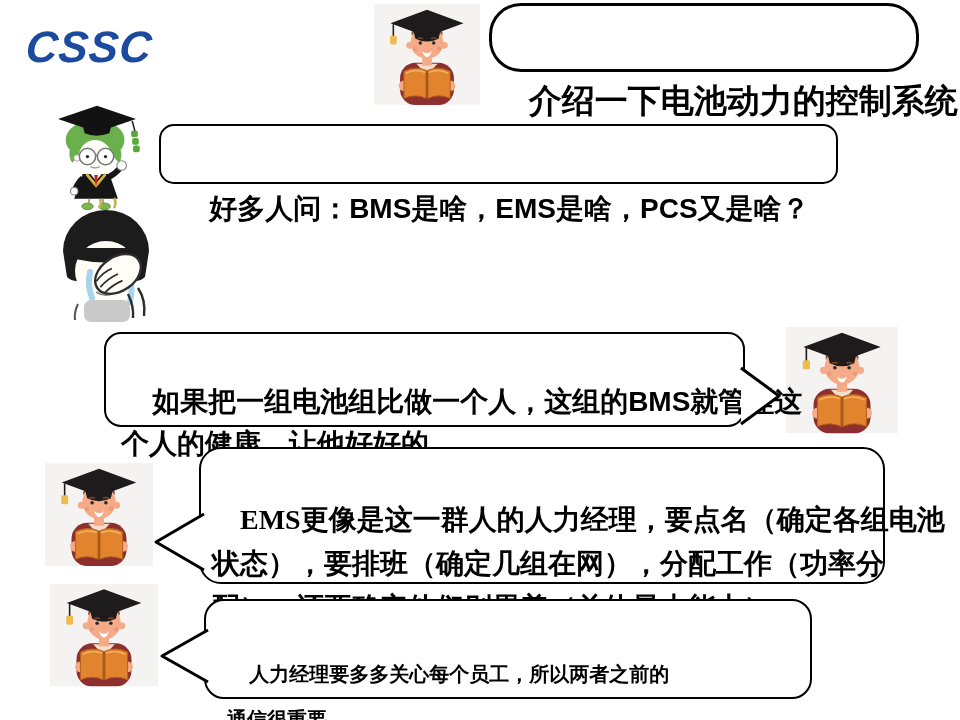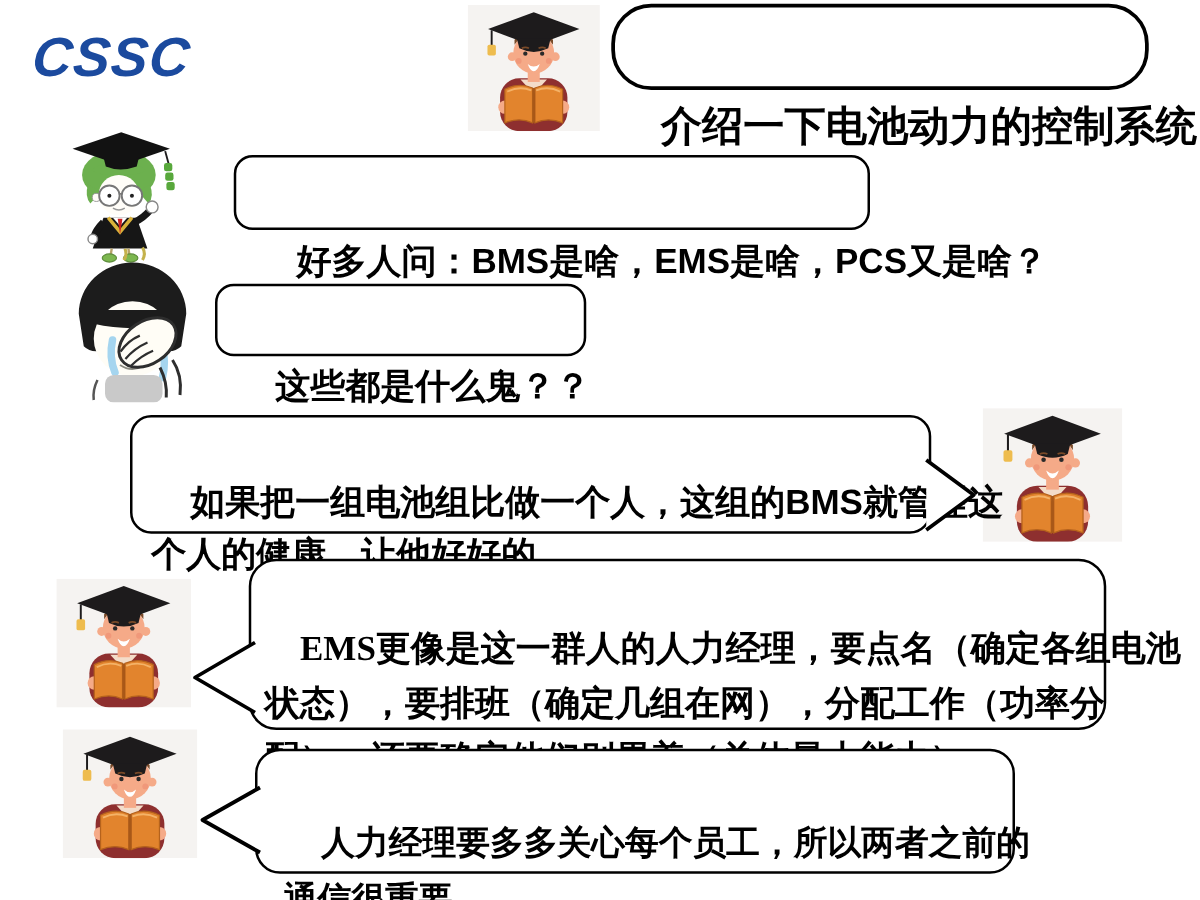--- a/index.html
+++ b/index.html
@@ -8,30 +8,30 @@
   .abs{position:absolute;}
   
   .cssc{left:26px;top:22px;font-size:44px;font-weight:900;font-style:italic;
         color:#1b4a9e;letter-spacing:1px;transform:skewX(-6deg);}
   .sestech{left:180px;top:6px;width:96px;height:94px;}
   
   .bubble{position:absolute;background:#fff;border:2.5px solid #000;box-sizing:border-box;
           font-weight:bold;white-space:pre;z-index:1;}
   .title-bubble{left:489px;top:3px;width:430px;height:69px;border-width:3px;border-radius:32px;
           font-size:33px;line-height:63px;text-align:center;}
-  .bubble1{left:187px;top:124px;width:509px;height:60px;border-radius:15px;
+  .bubble1{left:159px;top:124px;width:679px;height:60px;border-radius:15px;
           font-size:28px;line-height:55px;padding-left:17px;}
   .bubble2{left:172px;top:227px;width:297px;height:58px;border-radius:15px;
           font-size:28px;line-height:53px;padding-left:15px;}
   .bubble3{left:104px;top:332px;width:641px;height:95px;border-radius:17px;
           font-size:28px;line-height:42px;padding:5px 0 0 15px;}
   .bubble4{left:199px;top:447px;width:686px;height:137px;border-radius:22px;
           font-size:28px;line-height:44px;padding:5px 0 0 11px;font-family:Liberation Serif, serif;}
   .bubble5{left:204px;top:599px;width:608px;height:100px;border-radius:20px;
-          font-size:27px;line-height:45px;padding:6px 4px 0 21px;}
+          font-size:20px;line-height:45px;padding:6px 4px 0 21px;}
   .tail{position:absolute;z-index:2;}
   
   .avatar{position:absolute;}
   .avatar-top{left:374px;top:4px;width:106px;height:101px;}
   .avatar-r4{left:786px;top:326px;width:112px;height:108px;}
   .avatar-r5{left:45px;top:454px;width:108px;height:121px;}
   .avatar-r6{left:50px;top:582px;width:108px;height:106px;}
   .green-char{left:42px;top:100px;width:110px;height:114px;}
   .facepalm{left:38px;top:196px;width:134px;height:126px;}
   svg{display:block;width:100%;height:100%;}
@@ -138,23 +138,20 @@
       <rect x="46" y="104" width="46" height="22" rx="7" fill="#c9c9c9"></rect>
       <path d="M40,108 q-4,8 -3,16" stroke="#555" stroke-width="2" fill="none"></path>
       <g transform="rotate(-34 80 78)">
         <ellipse cx="80" cy="78" rx="25" ry="17" fill="#fffdf6" stroke="#2e2e2e" stroke-width="2.4"></ellipse>
         <path d="M58,72 q10,-4 20,-2 M58,79 q11,-3 22,-1 M59,86 q11,-2 21,0" stroke="#2e2e2e" stroke-width="1.8" fill="none"></path>
       </g>
       <path d="M100,92 q8,12 6,28" stroke="#2e2e2e" stroke-width="2.4" fill="none"></path>
       <path d="M90,98 q6,12 5,24" stroke="#2e2e2e" stroke-width="2.4" fill="none"></path>
     </svg>
   </div>
-  <div class="bubble bubble2">
-    <span>这些都是什么鬼？？</span>
-  </div>
 
   <div class="bubble bubble3">
     <span>如果把一组电池组比做一个人，这组的BMS就管理这
 个人的健康，让他好好的。</span>
   </div>
   <svg class="tail" style="left:739px;top:366px;width:44px;height:60px;" viewBox="0 0 44 60">
     <path d="M2,2 L40,30 L2,58" fill="#fff" stroke="#000" stroke-width="3" stroke-linejoin="round"></path>
   </svg>
   <div class="avatar avatar-r4">
     <svg viewBox="0 0 110 105">

